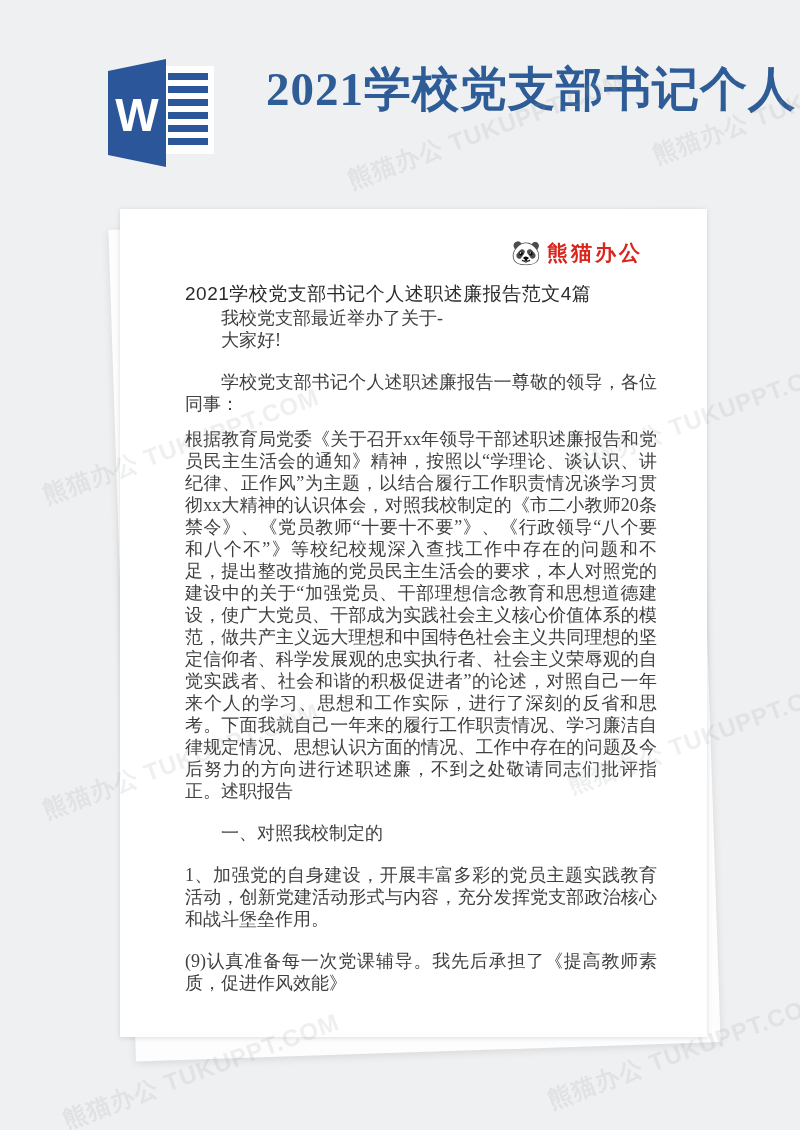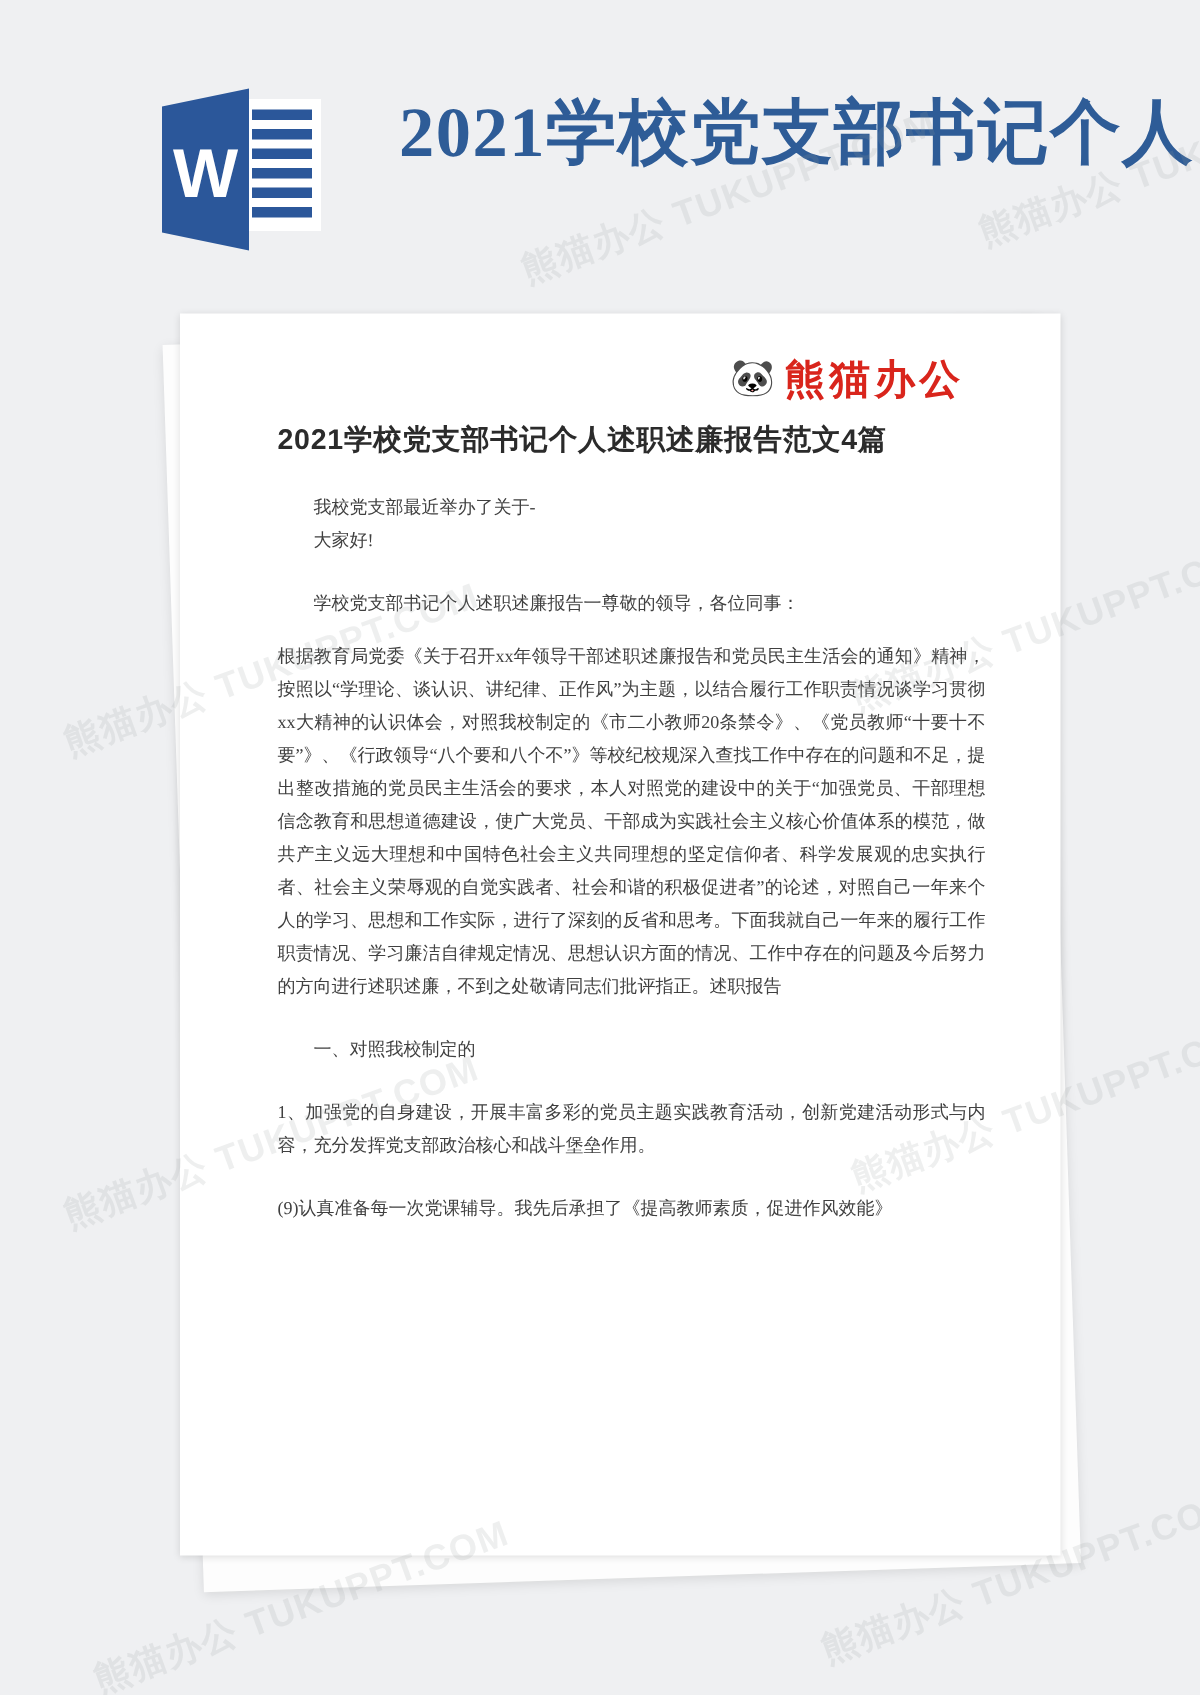--- a/index.html
+++ b/index.html
@@ -52,34 +52,33 @@
     display:flex;align-items:center;justify-content:flex-end;
     gap:6px;
     height:32px;
     margin-bottom:12px;
     padding-right:14px;
   }
   .panda{font-size:24px;line-height:1;}
   .brand{
     color:var(--logo-red);
     font-weight:700;
-    font-size:27px;
+    font-size:21px;
     letter-spacing:3px;
   }
   .doc-heading{
     font-size:19px;
-    font-weight:700;
+    font-weight:400;
     color:#2b2b2b;
     line-height:26px;
-    margin-bottom:20px;
     letter-spacing:0.5px;
   }
   .doc-body p{
     font-family:"Liberation Serif","DejaVu Serif",serif;
-    font-size:12px;
+    font-size:18px;
     line-height:22px;
     color:#404040;
     margin:0 0 13px 0;
     text-align:justify;
   }
   .doc-body p.indent{text-indent:2em;}
   .doc-body p.no-gap{margin-bottom:0;}
   .doc-body p.gap-lg{margin-bottom:20px;}
   
   .watermark-layer{

